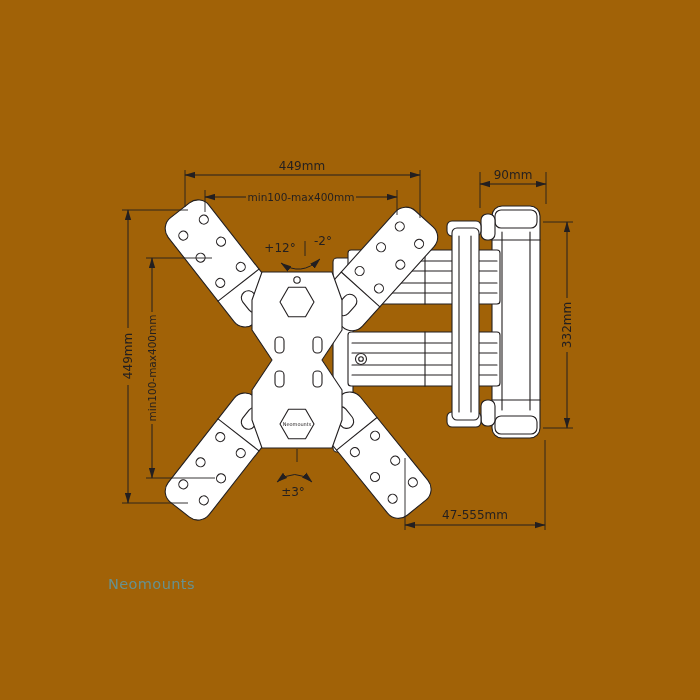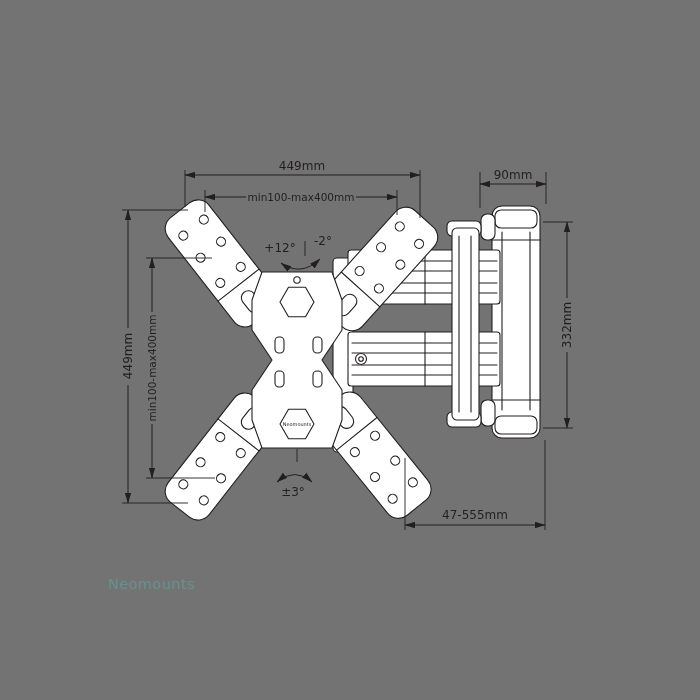--- a/index.html
+++ b/index.html
@@ -1,16 +1,16 @@
 <!DOCTYPE html>
 <html><head>
 <meta charset="utf-8">
 <style>
   html,body{margin:0;padding:0;background:#ffffff;}
-  #canvas{position:relative;width:700px;height:700px;background:#737373;overflow:hidden;}
+  #canvas{position:relative;width:700px;height:700px;background:#a16207;overflow:hidden;}
   svg{position:absolute;left:0;top:0;}
   .stroke{stroke:#231f20;stroke-width:1.1;fill:none;stroke-linecap:round;stroke-linejoin:round;}
   .part{fill:#ffffff;stroke:#231f20;stroke-width:1.1;stroke-linejoin:round;}
   .dimline{stroke:#231f20;stroke-width:1;fill:none;}
   .ext{stroke:#231f20;stroke-width:0.9;fill:none;}
   text{font-family:"DejaVu Sans","Liberation Sans",sans-serif;fill:#231f20;}
   .dim{font-size:12px;}
   .dims{font-size:10.5px;}
   .angle{font-size:12px;}
   .brand{font-size:14.5px;fill:#67918f;letter-spacing:0.4px;}

